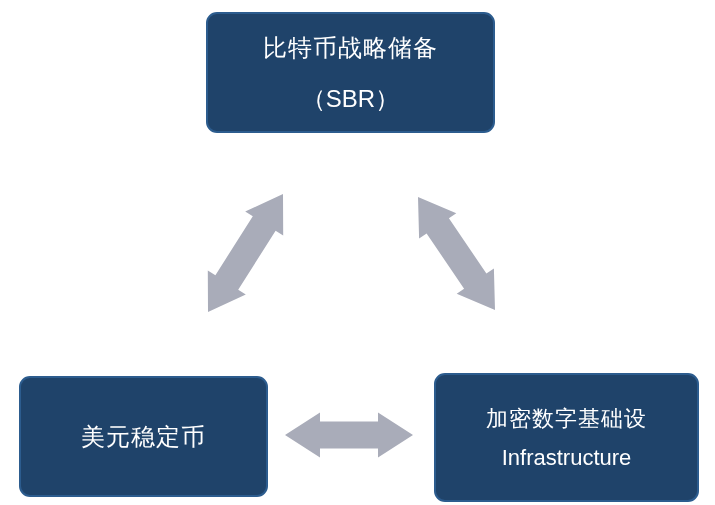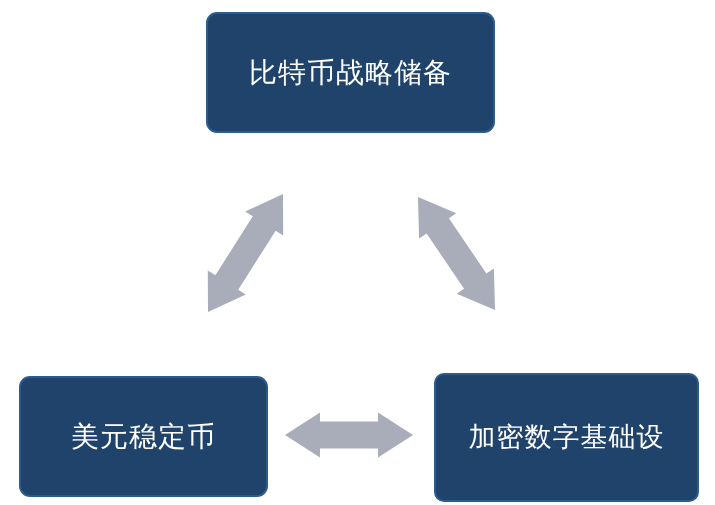--- a/index.html
+++ b/index.html
@@ -32,45 +32,47 @@
     position: absolute;
     background: var(--node-fill);
     border: 2px solid var(--node-border);
     border-radius: 11px;
     color: var(--node-text);
     display: flex;
     flex-direction: column;
     justify-content: center;
     align-items: center;
     text-align: center;
-    font-size: 28px;
+    font-size: 24px;
   }
   .node .node-line { line-height: 51px; white-space: nowrap; }
   .node-sbr { left: 206px; top: 12px; width: 289px; height: 121px; }
   .node-stablecoin { left: 19px; top: 376px; width: 249px; height: 121px; }
-  .node-crypto { left: 434px; top: 373px; width: 265px; height: 129px; font-size: 27px; border-radius: 10px; }
+  .node-crypto { left: 434px; top: 373px; width: 265px; height: 129px; font-size: 22px; }
   .node-crypto .node-line { line-height: 39px; }
   .cjk { letter-spacing: 1px; }
 </style>
 </head>
 <body>
 
 <div class="stage">
 
   <svg class="arrows-layer" viewBox="0 0 715 505" xmlns="http://www.w3.org/2000/svg">
     <polygon class="arrow" points="208.0,312.0 245.8,294.5 238.2,289.7 275.6,230.8 283.2,235.6 283.0,194.0 245.2,211.5 252.8,216.3 215.4,275.2 207.8,270.4"></polygon>
     <polygon class="arrow" points="418.0,197.0 419.1,238.6 426.6,233.5 464.1,288.7 456.7,293.7 495.0,310.0 493.9,268.4 486.4,273.5 448.9,218.3 456.3,213.3"></polygon>
     <polygon class="arrow" points="285.0,435.0 320.0,457.5 320.0,448.5 378.0,448.5 378.0,457.5 413.0,435.0 378.0,412.5 378.0,421.5 320.0,421.5 320.0,412.5"></polygon>
   </svg>
 
   <div class="node node-sbr">
     <div class="node-line cjk">比特币战略储备</div>
+    <div class="node-line">（SBR）</div>
   </div>
 
   <div class="node node-stablecoin">
     <div class="node-line cjk">美元稳定币</div>
   </div>
 
   <div class="node node-crypto">
     <div class="node-line cjk">加密数字基础设</div>
+    <div class="node-line">Infrastructure</div>
   </div>
 
 </div>
 
 </body></html>

